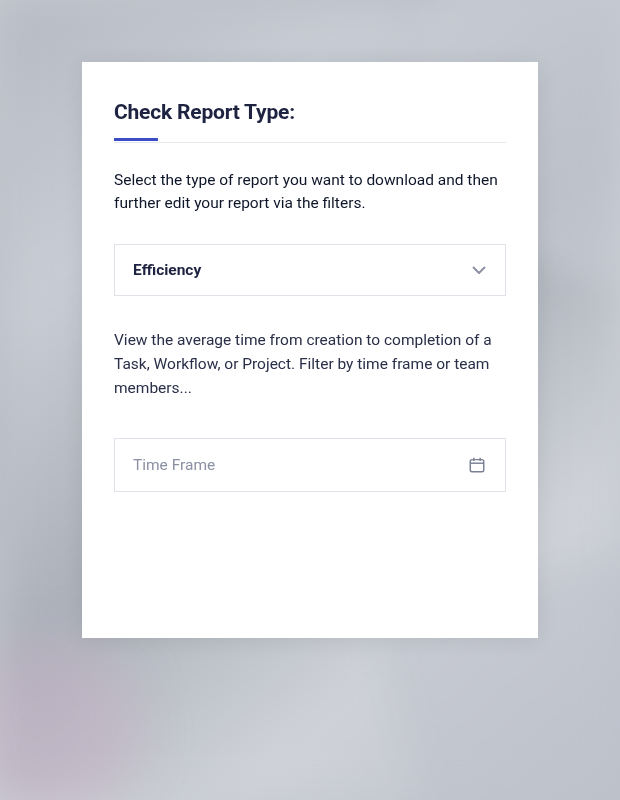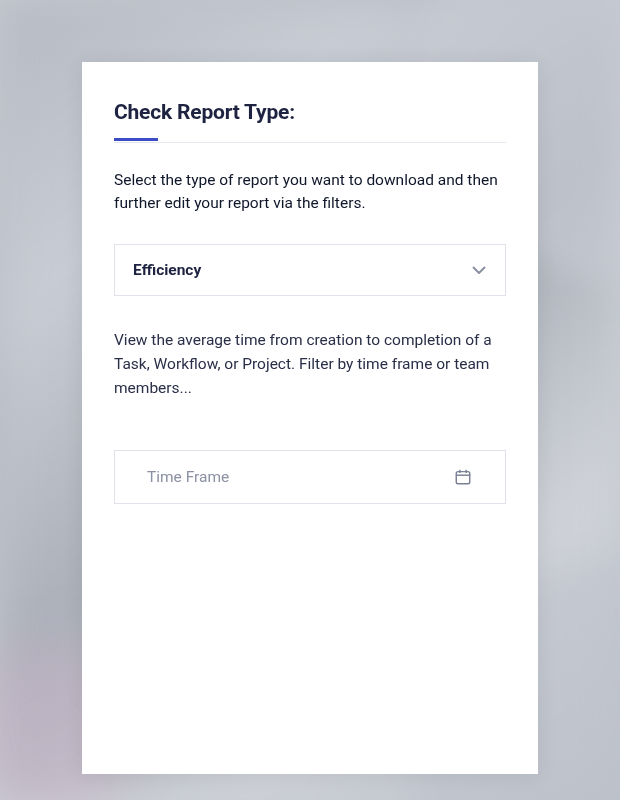--- a/index.html
+++ b/index.html
@@ -51,21 +51,21 @@
       height: 180px;
       background: rgba(200, 170, 195, 0.35);
       border-radius: 50%;
       filter: blur(25px);
     }
     .card {
       position: absolute;
       top: 62px;
       left: 82px;
       width: 456px;
-      height: 712px;
+      height: 576px;
       background: #ffffff;
       padding: 38px 32px 32px 32px;
       box-shadow: 0 2px 20px rgba(0,0,0,0.08);
     }
     .title {
       font-size: 21px;
       font-weight: 700;
       color: #1d2340;
       letter-spacing: -0.2px;
       margin-bottom: 14px;
@@ -113,26 +113,26 @@
     .chevron svg {
       stroke: #8b90a3;
       stroke-width: 2;
       fill: none;
     }
     .sub-description {
       font-size: 15.5px;
       line-height: 1.55;
       color: #2a2f48;
       margin-top: 32px;
-      margin-bottom: 36px;
+      margin-bottom: 24px;
     }
     .input-box {
       width: 100%;
       border: 1px solid #dfe2e8;
-      padding: 16px 32px;
+      padding: 16px 18px;
       display: flex;
       align-items: center;
       justify-content: space-between;
       background: #ffffff;
       cursor: pointer;
     }
     .placeholder {
       font-size: 15.5px;
       color: #8b90a3;
       font-weight: 400;

